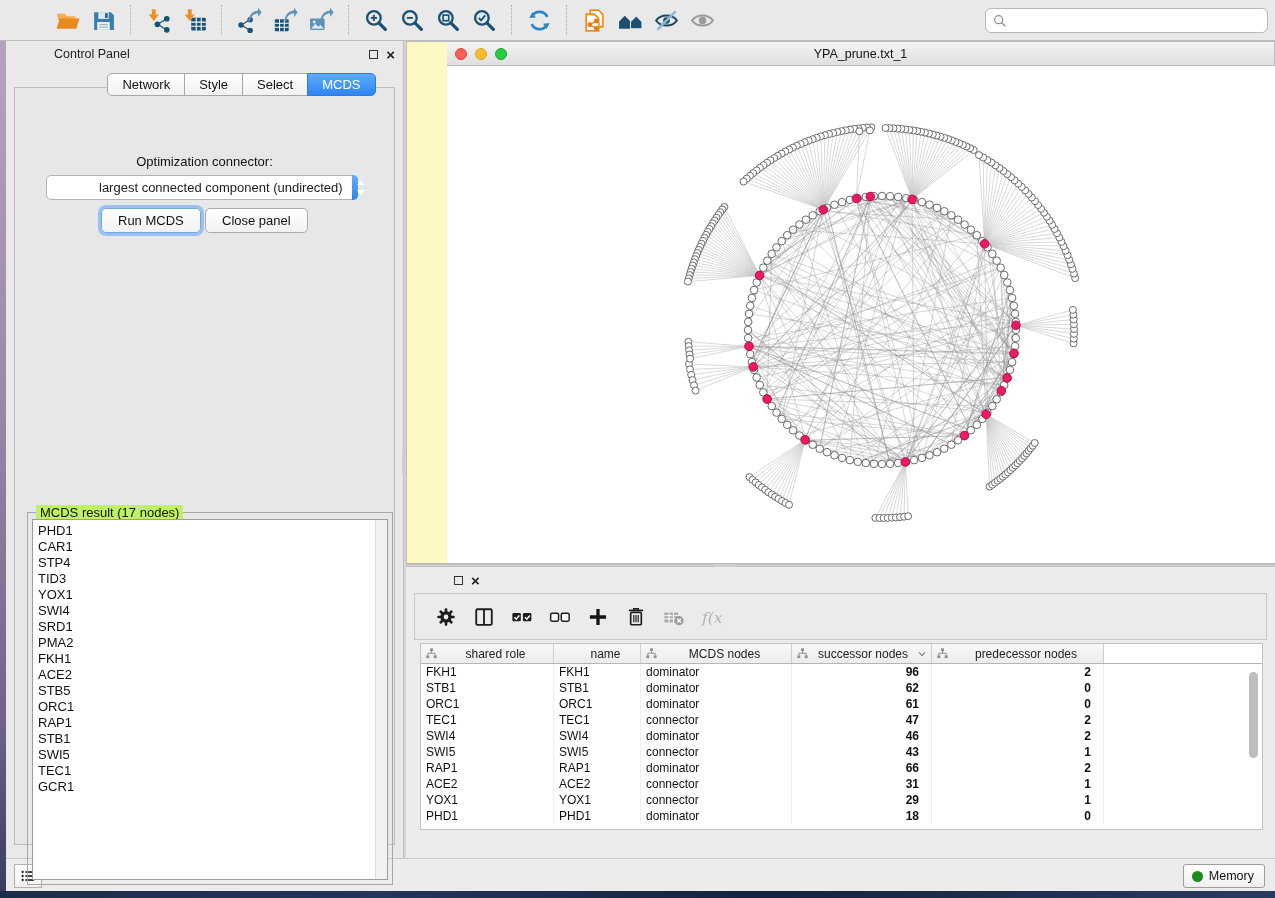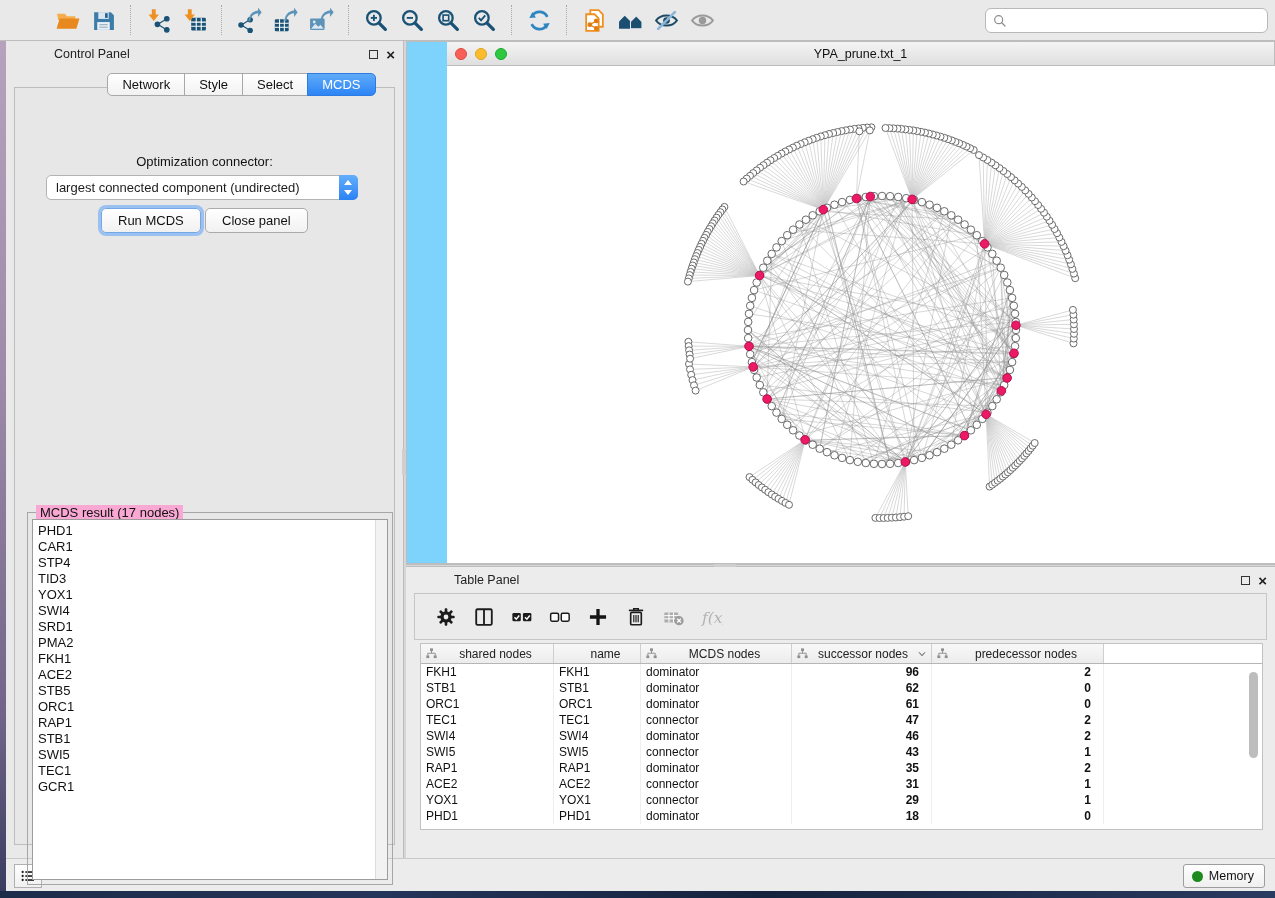--- a/index.html
+++ b/index.html
@@ -42,52 +42,52 @@
   .seg:first-child { border-radius:5px 0 0 5px; margin-left:0; }
   .seg:last-child { border-radius:0 5px 5px 0; }
   .seg.active { background:linear-gradient(#5fabf9,#2d85f5); color:#fff; border-color:#2f7ae0; }
 
   #cp-content { position:absolute; left:8px; top:46px; width:381px; height:758px;
     background:#e7e7e7; border:1px solid #bdbdbd; z-index:1; }
   #opt-label { position:absolute; left:0; top:66px; width:100%; text-align:center; font-size:13px; color:#111; }
   #opt-select { position:absolute; left:31px; top:87px; width:312px; height:25px; background:#fff;
     border:1px solid #b3b3b3; border-radius:5px; display:flex; align-items:center; cursor:pointer;
     font-size:13px; }
-  #opt-select .sel-text { flex:1; padding:0 9px; white-space:nowrap; }
+  #opt-select .sel-text { flex:1; padding:0 9px; white-space:nowrap;margin-left:43px; }
   .stepper { width:19px; height:25px; margin:-1px -1px -1px 0; border-radius:0 5px 5px 0;
     background:linear-gradient(#63aefb,#2b82f4); position:relative; }
   .stepper i { position:absolute; left:5px; width:0; height:0; border-left:4.5px solid transparent;
     border-right:4.5px solid transparent; }
   .stepper .up { top:5px; border-bottom:5px solid #fff; }
   .stepper .dn { bottom:5px; border-top:5px solid #fff; }
   .cp-btn { position:absolute; top:120px; height:25px; background:linear-gradient(#ffffff,#f1f1f1);
     border:1px solid #ababab; border-radius:5px; font-size:13px; padding:0 16px; cursor:pointer; color:#111; }
   #run-btn { left:86px; box-shadow:0 0 0 3px rgba(92,163,250,.55); border-color:#74a7e8;text-align:center; }
   #closepanel-btn { left:190px; }
 
   #mcds-group { position:absolute; left:12px; top:424px; width:366px; height:373px;
     border:1px solid #a6a6a6; }
-  #mcds-legend { position:absolute; left:8px; top:-8px; background:#f9a8d4; padding:0 4px;
+  #mcds-legend { position:absolute; left:8px; top:-8px; background:#bef264; padding:0 4px;
     font-size:13px; color:#111; }
   #mcds-list { position:absolute; left:4px; top:6px; right:4px; bottom:4px; background:#fff;
     border:1px solid #9c9c9c; overflow:hidden; padding:3px 0 0 5px; }
   #mcds-scroll { position:absolute; right:0; top:0; width:12px; height:100%;
     background:#f2f2f2; border-left:1px solid #dcdcdc; }
   .mcds-item { font-size:13px; line-height:16px; color:#111; cursor:default; }
 
   
   #v-split { left:403px; top:41px; width:3px; height:817px; background:#d6d6d6;
     border-left:1px solid #bdbdbd; border-right:1px solid #bdbdbd; cursor:col-resize; }
   #v-split .grip { position:absolute; top:408px; left:-2px; width:6px; height:26px; background:#cfcfcf; }
   #h-split { left:406px; top:564px; width:869px; height:3px; background:#d6d6d6;
     border-top:1px solid #bdbdbd; border-bottom:1px solid #bdbdbd; cursor:row-resize; }
   #h-split .grip { position:absolute; left:308px; top:-2px; width:22px; height:6px; background:#cfcfcf; }
 
   
-  #network-win { left:406px; top:41px; width:869px; height:523px; background:#7dd3fc;
+  #network-win { left:406px; top:41px; width:869px; height:523px; background:#fef9c3;
     border:1px solid #bdbdbd; }
   #net-titlebar { height:24px; background:linear-gradient(#f4f4f4,#dfdfdf);
     border-bottom:1px solid #bcbcbc; display:flex; align-items:center; position:relative; }
   .tlight { width:12px; height:12px; border-radius:50%; margin-left:8px; cursor:pointer; }
   .tl-red { background:#f95f57; border:1px solid #dd4a42; }
   .tl-yel { background:#fbbd2e; border:1px solid #e0a421; }
   .tl-grn { background:#2bc840; border:1px solid #1fa832; }
   #net-title { position:absolute; left:0; right:0; text-align:center; font-size:12.5px; color:#111; }
   #net-canvas { width:867px; height:497px; display:block; background:#fff; }
 
@@ -1260,21 +1260,20 @@
         <circle cx="358.1" cy="373.8" r="4.3" fill="#ec1a64" stroke="#b60f50" stroke-width="1"></circle>
         <circle cx="320.1" cy="333.0" r="4.3" fill="#ec1a64" stroke="#b60f50" stroke-width="1"></circle>
         <circle cx="306.2" cy="300.9" r="4.3" fill="#ec1a64" stroke="#b60f50" stroke-width="1"></circle>
         <circle cx="302.0" cy="280.3" r="4.3" fill="#ec1a64" stroke="#b60f50" stroke-width="1"></circle>
       </g>
     </svg>
 </div>
 
 <div id="table-panel" class="abs">
   <div class="panel-head">
-    <span class="panel-title">Table Panel</span>
     <span class="win-btns">
       <span class="float-ic"></span>
       <span class="close-ic">×</span>
     </span>
   </div>
   <div id="tp-toolbar">
       <button class="tp-btn">
         <svg>
           <use href="#i-settings-gear"></use>
         </svg>
@@ -1314,21 +1313,21 @@
           <use href="#i-function-builder"></use>
         </svg>
       </button>
     </div>
   <div id="nt-viewport">
     <div id="nt-header">
         <div class="nth-cell" style="width: 133px;">
           <svg class="ticon">
             <use href="#i-tree"></use>
           </svg>
-          <span class="lbl">shared nodes</span>
+          <span class="lbl">shared role</span>
         </div>
         <div class="nth-cell" style="width: 87px;">
           <span class="ticon"></span>
           <span class="lbl">name</span>
         </div>
         <div class="nth-cell" style="width: 151px;">
           <svg class="ticon">
             <use href="#i-tree"></use>
           </svg>
           <span class="lbl">MCDS nodes</span>
@@ -1389,21 +1388,21 @@
           <div class="nt-cell" style="width: 133px;">SWI5</div>
           <div class="nt-cell" style="width: 87px;">SWI5</div>
           <div class="nt-cell" style="width: 151px;">connector</div>
           <div class="nt-cell num" style="width: 140px;">43</div>
           <div class="nt-cell num" style="width: 172px;">1</div>
         </div>
         <div class="nt-row">
           <div class="nt-cell" style="width: 133px;">RAP1</div>
           <div class="nt-cell" style="width: 87px;">RAP1</div>
           <div class="nt-cell" style="width: 151px;">dominator</div>
-          <div class="nt-cell num" style="width: 140px;">35</div>
+          <div class="nt-cell num" style="width: 140px;">66</div>
           <div class="nt-cell num" style="width: 172px;">2</div>
         </div>
         <div class="nt-row">
           <div class="nt-cell" style="width: 133px;">ACE2</div>
           <div class="nt-cell" style="width: 87px;">ACE2</div>
           <div class="nt-cell" style="width: 151px;">connector</div>
           <div class="nt-cell num" style="width: 140px;">31</div>
           <div class="nt-cell num" style="width: 172px;">1</div>
         </div>
         <div class="nt-row">

